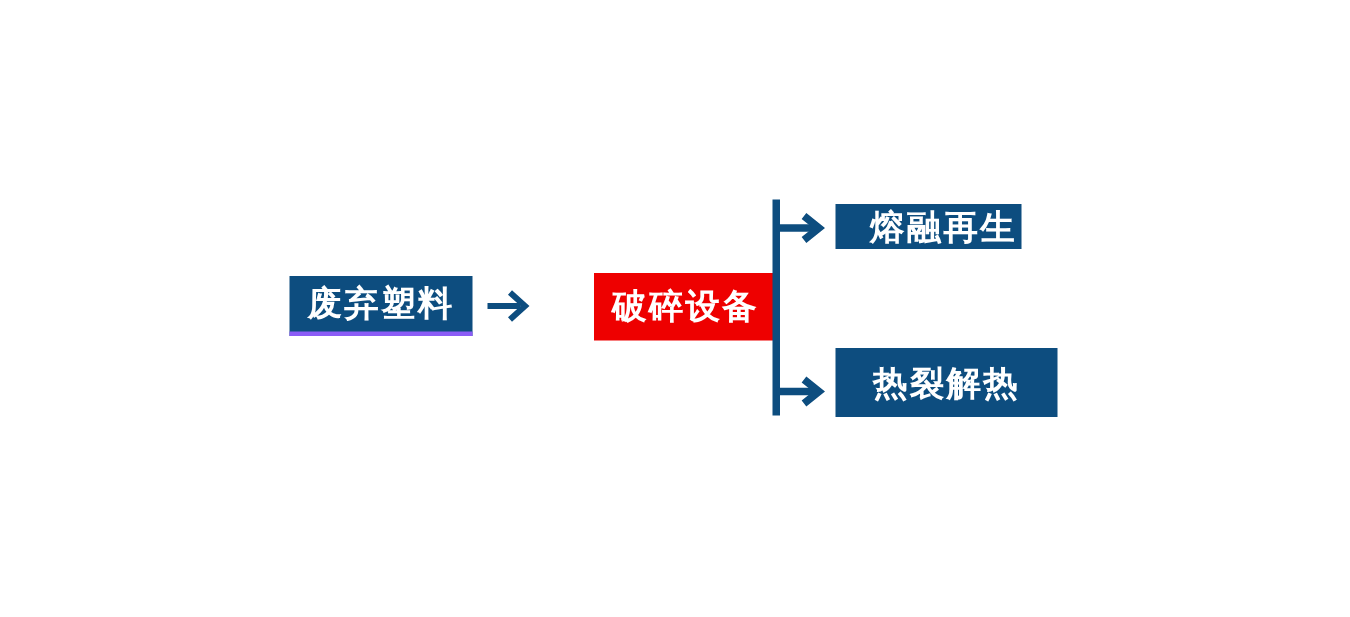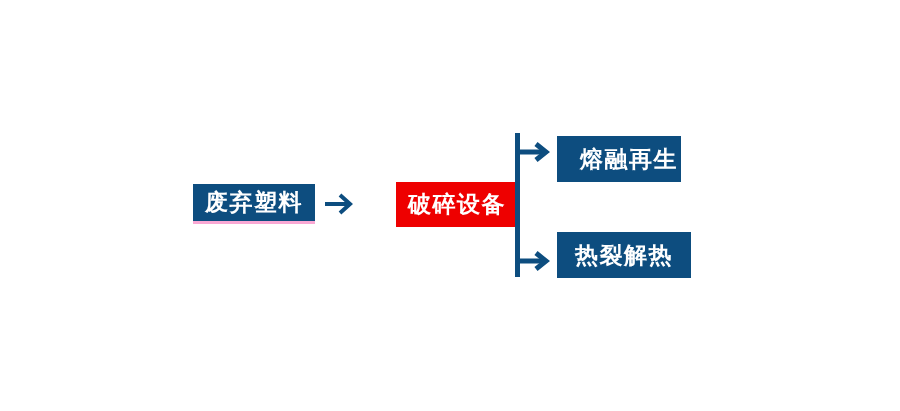--- a/index.html
+++ b/index.html
@@ -46,49 +46,49 @@
     letter-spacing: 1.5px;
   }
 
   
   #node-waste-plastic {
     left: 193px;
     top: 184px;
     width: 122px;
     height: 40px;
     background: #0d4d7f;
-    border-bottom: 3px solid #f9a8d4;
+    border-bottom: 3px solid #8b5cf6;
     text-align: center;
   }
 
   
   #node-crushing-equipment {
     left: 361px;
     top: 182px;
     width: 122px;
     height: 45px;
     background: #ee0000;
     margin-left: 35px;
   }
 
   
   #node-melt-regeneration {
     left: 557px;
     top: 136px;
     width: 124px;
-    height: 46px;
+    height: 30px;
     background: #0d4d7f;
     padding-left: 20px;
   }
 
   
   #node-pyrolysis-heat {
     left: 557px;
     top: 232px;
-    width: 134px;
+    width: 148px;
     height: 46px;
     background: #0d4d7f;
   }
 
   
   .connector {
     position: absolute;
   }
 
   #connector-main-arrow {

